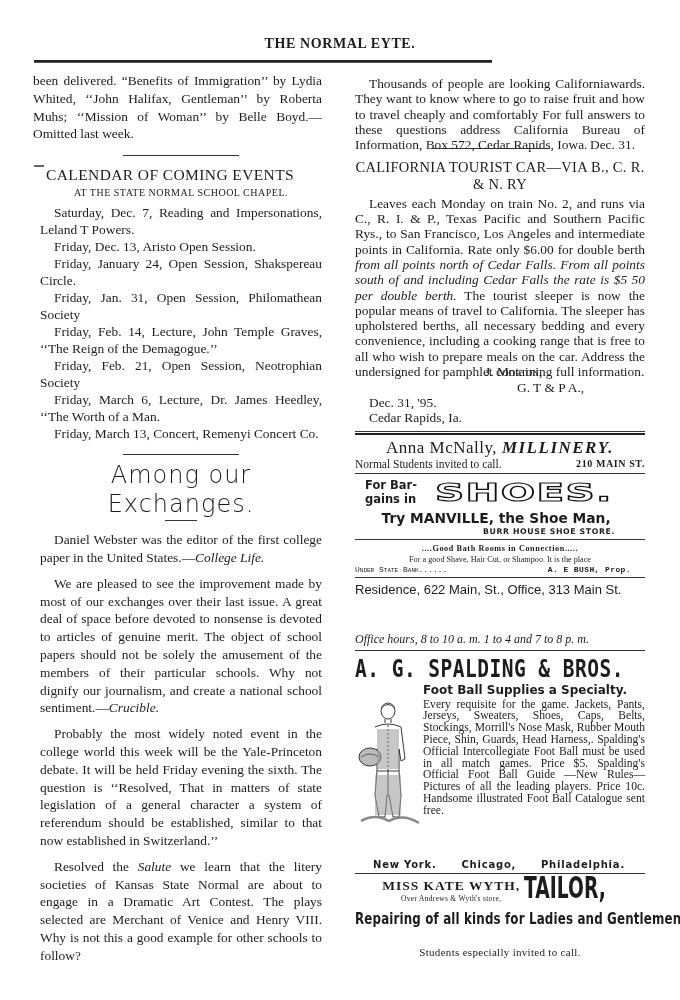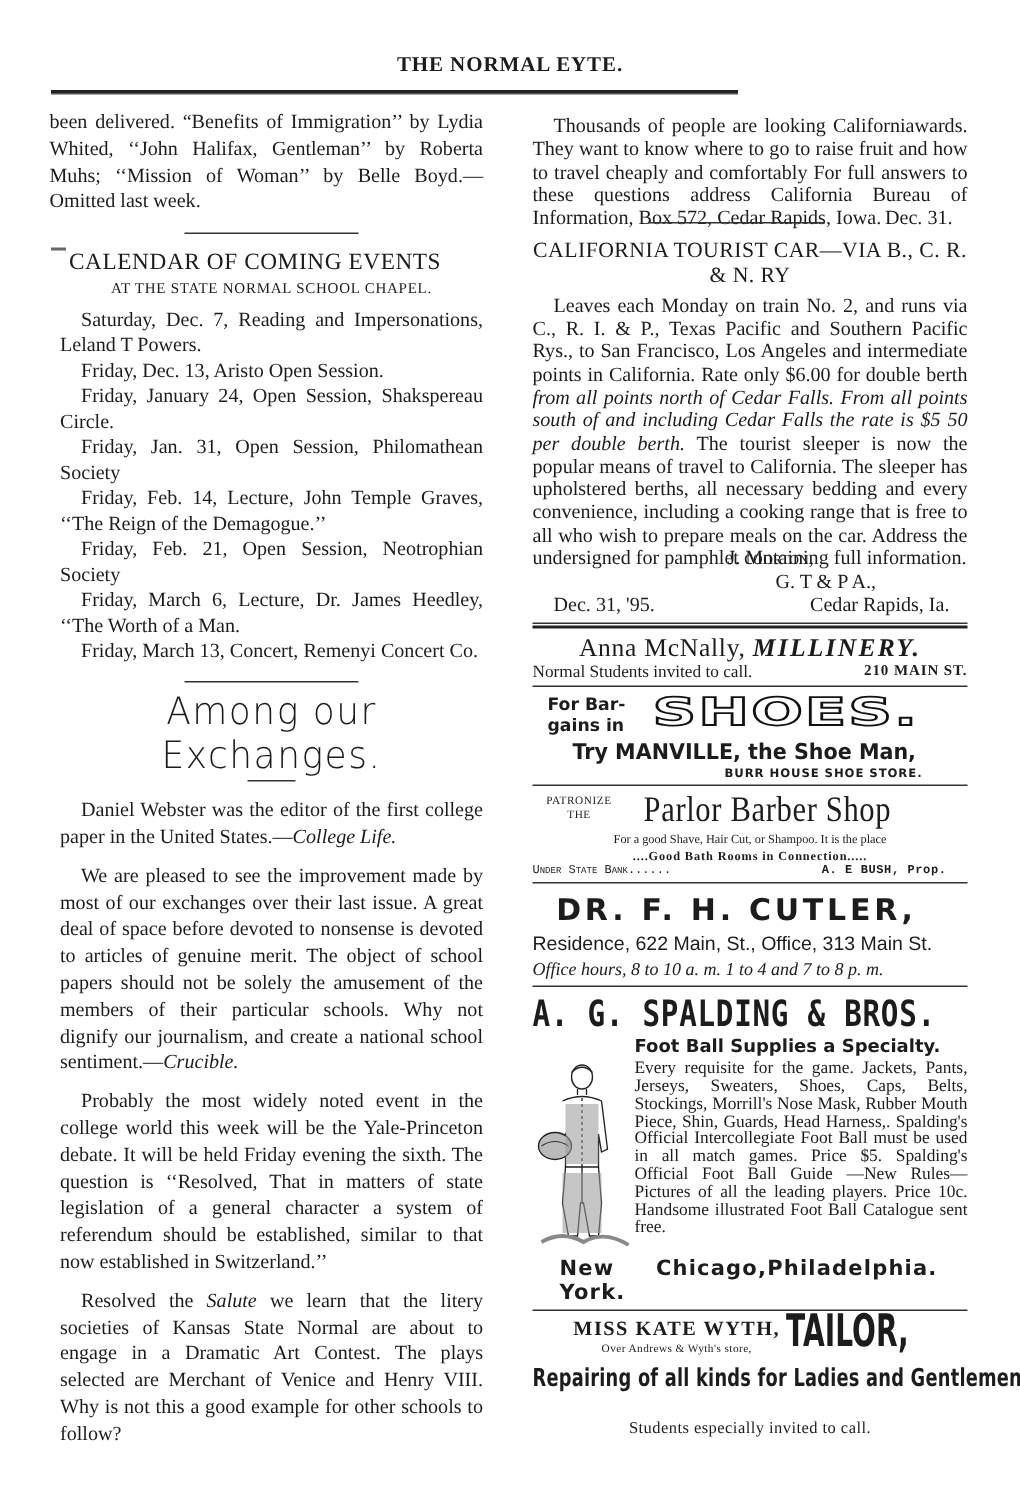--- a/index.html
+++ b/index.html
@@ -54,28 +54,28 @@
   .barber-row { display: flex; align-items: center; }
   .patronize { font-family: "Liberation Serif", serif; font-size: 7.5px; letter-spacing: 0.4px; line-height: 9px; text-align: center; width: 62px; margin-top: -6px; }
   .barber-title { font-family: "Liberation Serif", serif; font-size: 24px; transform: scaleX(0.85); transform-origin: left; letter-spacing: 0.5px; margin-left: 12px; }
   .barber-line { font-family: "Liberation Serif", serif; font-size: 8.2px; text-align: center; line-height: 11px; }
   .barber-line b { letter-spacing: 0.6px; }
   .barber-foot { display: flex; justify-content: space-between; font-family: Liberation Mono, monospace; font-size: 8px; padding-right: 14px; }
   .barber-foot .prop { font-weight: bold; letter-spacing: 0.4px; }
 
   .cutler { font-family: "DejaVu Sans", sans-serif; font-weight: bold; font-size: 20px; letter-spacing: 2.5px; text-align: center; margin: 5px 0 2px; padding-right: 18px; }
   .cutler-res { font-family: Liberation Sans, sans-serif; font-size: 13px; text-align: left; line-height: 18px; }
-  .cutler-hours { font-family: "Liberation Serif", serif; font-style: italic; font-size: 12px; line-height: 16px; }
+  .cutler-hours { font-family: "Liberation Serif", serif; font-style: italic; font-size: 12px; line-height: 16px; margin-top: 32px; }
 
   .spalding { font-family: "DejaVu Sans Mono", monospace; font-weight: bold; font-size: 21px; letter-spacing: 0.5px; transform: scaleX(0.93) scaleY(1.15); transform-origin: left; margin: 6px 0 2px; white-space: nowrap; }
   .sp-tag { font-family: "DejaVu Sans", sans-serif; font-weight: bold; font-size: 12px; text-align: center; padding-left: 50px; margin-bottom: 2px; }
   .sp-body { display: flex; }
   .player { width: 68px; flex: 0 0 68px; height: 130px; position: relative; }
   .sp-text { font-family: "Liberation Serif", serif; font-size: 11.6px; line-height: 11.8px; text-align: justify; }
-  .cities { display: flex; justify-content: space-between; font-family: "DejaVu Sans", sans-serif; font-weight: bold; font-size: 14px; letter-spacing: 0.8px; padding: 2px 20px 0 18px; }
+  .cities { display: flex; justify-content: space-between; font-family: "DejaVu Sans", sans-serif; font-weight: bold; font-size: 10px; letter-spacing: 0.8px; padding: 2px 20px 0 18px; margin-top: 28px; }
 
   .wyth-row { display: flex; align-items: flex-end; justify-content: center; margin-top: 2px; }
   .wyth-left { text-align: center; }
   .wyth-name { font-family: "Liberation Serif", serif; font-weight: bold; font-size: 13.5px; letter-spacing: 1px; }
   .wyth-over { font-family: "Liberation Serif", serif; font-size: 7.5px; letter-spacing: 0.3px; }
   .tailor { font-family: "DejaVu Sans", sans-serif; font-weight: bold; font-size: 26px; transform: scaleX(0.72) scaleY(1.15); transform-origin: left bottom; margin-left: 4px; margin-right: -20px; line-height: 26px; }
   .repair { font-family: "DejaVu Sans", sans-serif; font-weight: bold; font-size: 16.5px; transform: scaleX(0.72); transform-origin: left; white-space: nowrap; margin-top: 6px; letter-spacing: 0.2px; }
   .students { font-family: "Liberation Serif", serif; font-size: 11px; text-align: center; margin-top: 18px; letter-spacing: 0.3px; }
 </style>
 </head>
@@ -142,21 +142,21 @@
       <span>Leaves each Monday on train No. 2, and runs via C., R. I. &amp; P., Texas Pacific and Southern Pacific Rys., to San Francisco, Los Angeles and intermediate points in California. Rate only $6.00 for double berth </span><span class="ital">from all points north of Cedar Falls. From all points south of and including Cedar Falls the rate is $5 50 per double berth.</span><span> The tourist sleeper is now the popular means of travel to California. The sleeper has upholstered berths, all necessary bedding and every convenience, including a cooking range that is free to all who wish to prepare meals on the car. Address the undersigned for pamphlet containing full information.</span>
     </p>
     <div class="sig-row" style="margin-top:-15px;justify-content:flex-start;">
       <span style="width:130px"></span>
       <span class="sc">J. Morton,</span>
     </div>
     <div class="sig-row" style="justify-content:flex-start;">
       <span style="width:162px"></span>
       <span>G. T &amp; P A.,</span>
     </div>
-    <div class="sig-row" style="padding:0 12px 0 14px;">
+    <div class="sig-row" style="padding:0 12px 0 14px;flex-direction:column;">
       <span>Dec. 31, '95.</span>
       <span>Cedar Rapids, Ia.</span>
     </div>
   </div>
 
   <div class="ad-rule-double"></div>
 
   <div>
     <div class="mcnally">
       <span>Anna McNally,</span>
@@ -178,39 +178,31 @@
       </div>
       <div class="shoes-word">SHOES.</div>
     </div>
     <div class="manville">Try MANVILLE, the Shoe Man,</div>
     <div class="burr">BURR HOUSE SHOE STORE.</div>
   </div>
 
   <div class="ad-rule"></div>
 
   <div>
-    <div class="barber-row">
-      <div class="patronize">
-        <div>PATRONIZE</div>
-        <div>THE</div>
-      </div>
-      <div class="barber-title">Parlor Barber Shop</div>
-    </div>
+    <div class="barber-line"><b>....Good Bath Rooms in Connection.....</b></div>
     <div class="barber-line">For a good Shave, Hair Cut, or Shampoo. It is the place</div>
-    <div class="barber-line"><b>....Good Bath Rooms in Connection.....</b></div>
     <div class="barber-foot">
       <span class="sc">Under State Bank......</span>
       <span class="prop">A. E BUSH, Prop.</span>
     </div>
   </div>
 
   <div class="ad-rule"></div>
 
   <div>
-    <div class="cutler">DR. F. H. CUTLER,</div>
     <div class="cutler-res">Residence, 622 Main, St., Office, 313 Main St.</div>
     <div class="cutler-hours">Office hours, 8 to 10 a. m. 1 to 4 and 7 to 8 p. m.</div>
   </div>
 
   <div class="ad-rule"></div>
 
   <div>
     <div class="spalding">A. G. SPALDING &amp; BROS.</div>
     <div class="sp-tag">Foot Ball Supplies a Specialty.</div>
     <div class="sp-body">

